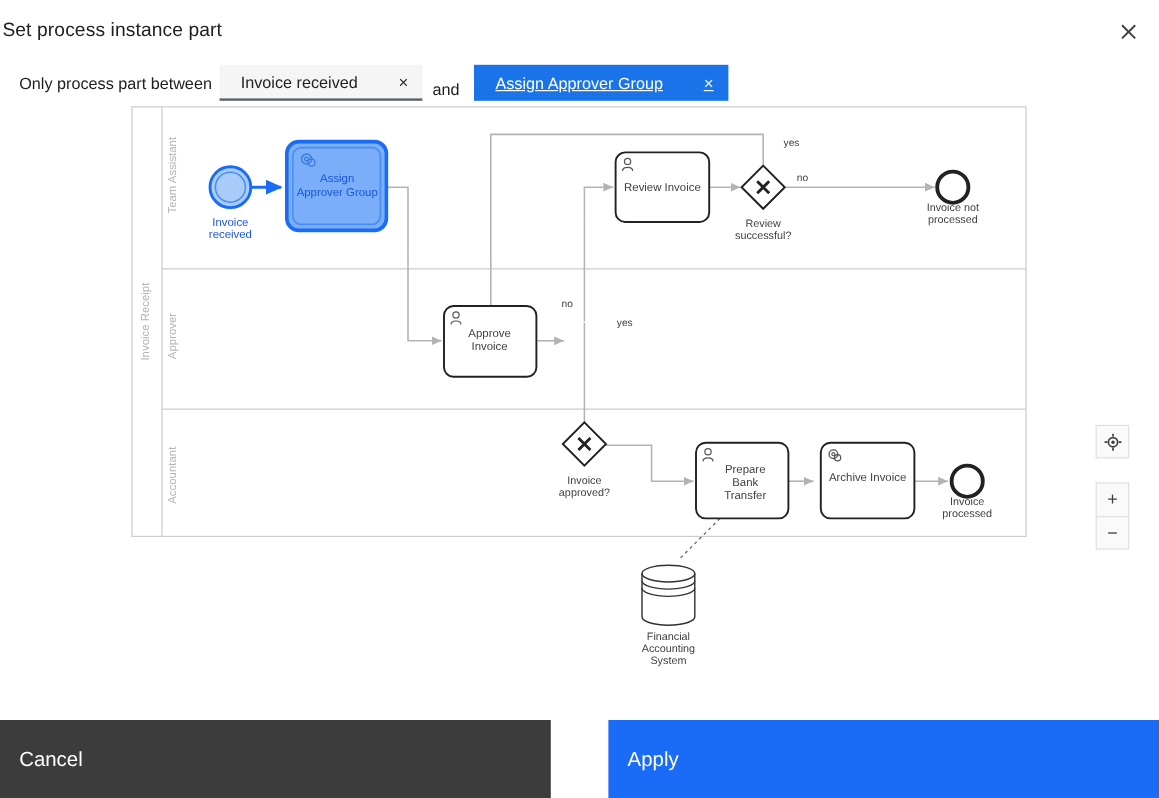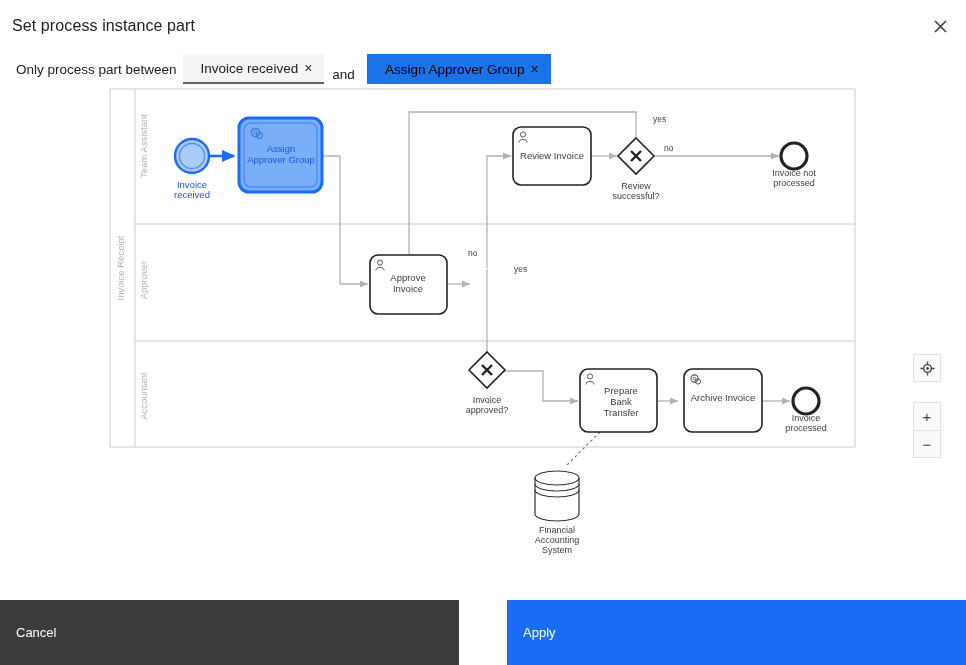--- a/index.html
+++ b/index.html
@@ -4,43 +4,43 @@
 <style>
   html,body{margin:0;padding:0;}
   body{
     width:966px;height:665px;overflow:hidden;background:#ffffff;
     font-family:"Liberation Sans",sans-serif;color:#202124;
   }
   .modal{position:relative;width:966px;height:665px;}
 
   
   .title{
-    position:absolute;left:12px;top:16px;font-size:16px;line-height:20px;
+    position:absolute;left:2px;top:16px;font-size:16px;line-height:20px;
     color:#202124;font-weight:400;letter-spacing:.1px;
   }
   .close-btn{
     position:absolute;right:12px;top:12px;width:28px;height:28px;
     display:flex;align-items:center;justify-content:center;
     cursor:pointer;background:transparent;border:none;color:#3c4043;
   }
   .close-btn svg{display:block}
 
   
   .filter-row{
     position:absolute;left:16px;top:54px;height:30px;
     display:flex;align-items:stretch;font-size:13.5px;
   }
   .filter-label{display:flex;align-items:center;color:#202124;white-space:nowrap;}
   .chip{
-    display:flex;align-items:center;gap:0;padding:0 12px 0 18px;
+    display:flex;align-items:center;gap:28px;padding:0 12px 0 18px;
     margin-left:6px;height:30px;box-sizing:border-box;white-space:nowrap;
     cursor:pointer;font-size:13.5px;
   }
   .chip.light{background:#f5f5f5;color:#202124;border-bottom:2px solid #5f6368;}
-  .chip.blue{background:#1a73e8;color:#000000;}
+  .chip.blue{background:#1a73e8;color:#ffffff;text-decoration:underline;}
   .chip .chip-label{padding-right:6px;}
   .chip .chip-x{font-size:14px;line-height:1;opacity:.95;cursor:pointer;}
   .filter-and{display:flex;align-items:center;padding:0 6px 0 8px;color:#202124;margin-top:11px;}
 
   
   .canvas{
     position:absolute;left:0;top:86px;width:966px;height:500px;
     overflow:hidden;background:#ffffff;
   }
   .canvas svg{display:block}
@@ -55,21 +55,21 @@
   .vp-reset{margin-bottom:20px;}
   .vp-zoom-in{border-bottom:none;}
   .vp-btn .sym{font-size:15px;line-height:1;user-select:none;}
 
   
   .footer{
     position:absolute;left:0;bottom:0;width:966px;height:65px;display:flex;
   }
   .btn{
     display:flex;align-items:center;height:65px;box-sizing:border-box;
-    padding-left:16px;font-size:13px;cursor:pointer;border:none;
+    padding-left:16px;font-size:17px;cursor:pointer;border:none;
     font-family:"Liberation Sans",sans-serif;text-align:left;
   }
   .btn-cancel{width:483px;background:#3c3c3c;color:#ffffff;}
   .btn-apply{width:483px;background:#1a6bf5;color:#ffffff;margin-left:48px;}
 
   
   .bpmn-label{font-family:"Liberation Sans",sans-serif;font-size:9px;fill:#404040;}
   .bpmn-name{font-family:"Liberation Sans",sans-serif;font-size:9.5px;fill:#404040;}
   .lane-label{font-family:"Liberation Sans",sans-serif;font-size:9.5px;fill:#b3b3b3;}
   .seq-label{font-family:"Liberation Sans",sans-serif;font-size:8.5px;fill:#404040;}

